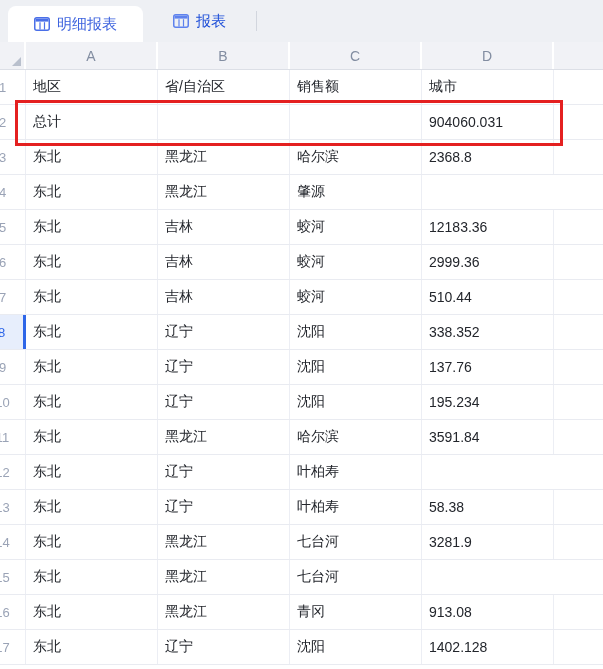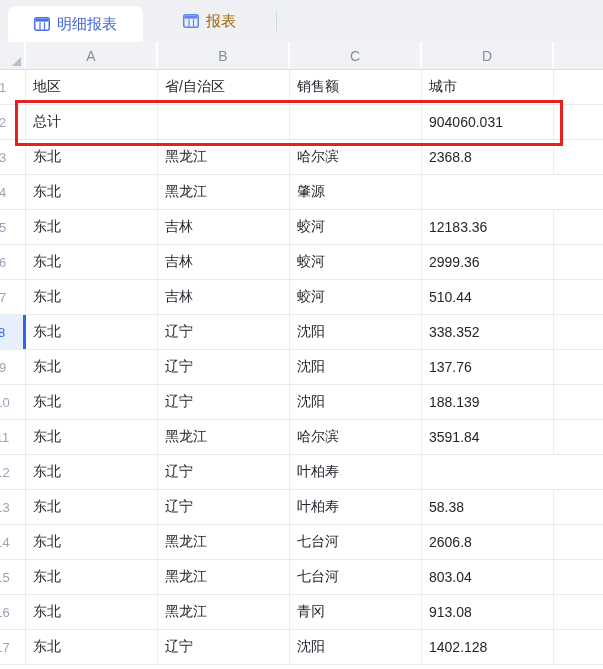--- a/index.html
+++ b/index.html
@@ -7,21 +7,21 @@
     position:relative;width:603px;height:669px;overflow:hidden;background:#fff;
     font-family:"Liberation Sans","DejaVu Sans",sans-serif;
   }
   
   .tabbar{height:42px;background:#eef0f4;display:flex;align-items:flex-end;}
   .tab{display:flex;align-items:center;gap:7px;font-size:15px;cursor:default;white-space:nowrap;}
   .tab.active{
     background:#fff;border-radius:8px 8px 0 0;height:36px;margin-left:8px;
     padding:0 26px;color:#3d63de;
   }
-  .tab.inactive{height:42px;padding:0 40px;color:#a16207;justify-content:space-between;}
+  .tab.inactive{height:42px;padding:0 30px;color:#1d4ed8;justify-content:space-between;}
   .tab .ticon{display:flex;align-items:center;color:#5e82ee;}
   .tab.active .ticon{color:#4a6fe8;}
   .tab-divider{width:1px;height:20px;background:#d2d6de;margin-bottom:11px;}
   
   .col-headers{display:flex;height:28px;background:#f1f2f6;border-bottom:1px solid #dcdfe6;box-sizing:border-box;}
   .corner{width:26px;min-width:26px;position:relative;border-right:2px solid #fff;box-sizing:border-box;}
   .corner .tri{position:absolute;right:3px;bottom:3px;width:9px;height:9px;background:#b9c0cd;
     clip-path:polygon(100% 0,100% 100%,0 100%);}
   .col-letter{width:132px;min-width:132px;display:flex;align-items:center;justify-content:center;
     color:#828da1;font-size:14px;border-right:2px solid #fff;box-sizing:border-box;}
@@ -173,21 +173,21 @@
         <div class="cell">137.76</div>
         <div class="cell fill"></div>
       </div>
       <div class="row">
         <div class="rownum">
           <span class="num">10</span>
         </div>
         <div class="cell">东北</div>
         <div class="cell">辽宁</div>
         <div class="cell">沈阳</div>
-        <div class="cell">188.139</div>
+        <div class="cell">195.234</div>
         <div class="cell fill"></div>
       </div>
       <div class="row">
         <div class="rownum">
           <span class="num">11</span>
         </div>
         <div class="cell">东北</div>
         <div class="cell">黑龙江</div>
         <div class="cell">哈尔滨</div>
         <div class="cell">3591.84</div>
@@ -212,31 +212,30 @@
         <div class="cell">58.38</div>
         <div class="cell fill"></div>
       </div>
       <div class="row">
         <div class="rownum">
           <span class="num">14</span>
         </div>
         <div class="cell">东北</div>
         <div class="cell">黑龙江</div>
         <div class="cell">七台河</div>
-        <div class="cell">2606.8</div>
+        <div class="cell">3281.9</div>
         <div class="cell fill"></div>
       </div>
       <div class="row">
         <div class="rownum">
           <span class="num">15</span>
         </div>
         <div class="cell">东北</div>
         <div class="cell">黑龙江</div>
         <div class="cell">七台河</div>
-        <div class="cell">803.04</div>
         <div class="cell fill"></div>
       </div>
       <div class="row">
         <div class="rownum">
           <span class="num">16</span>
         </div>
         <div class="cell">东北</div>
         <div class="cell">黑龙江</div>
         <div class="cell">青冈</div>
         <div class="cell">913.08</div>

